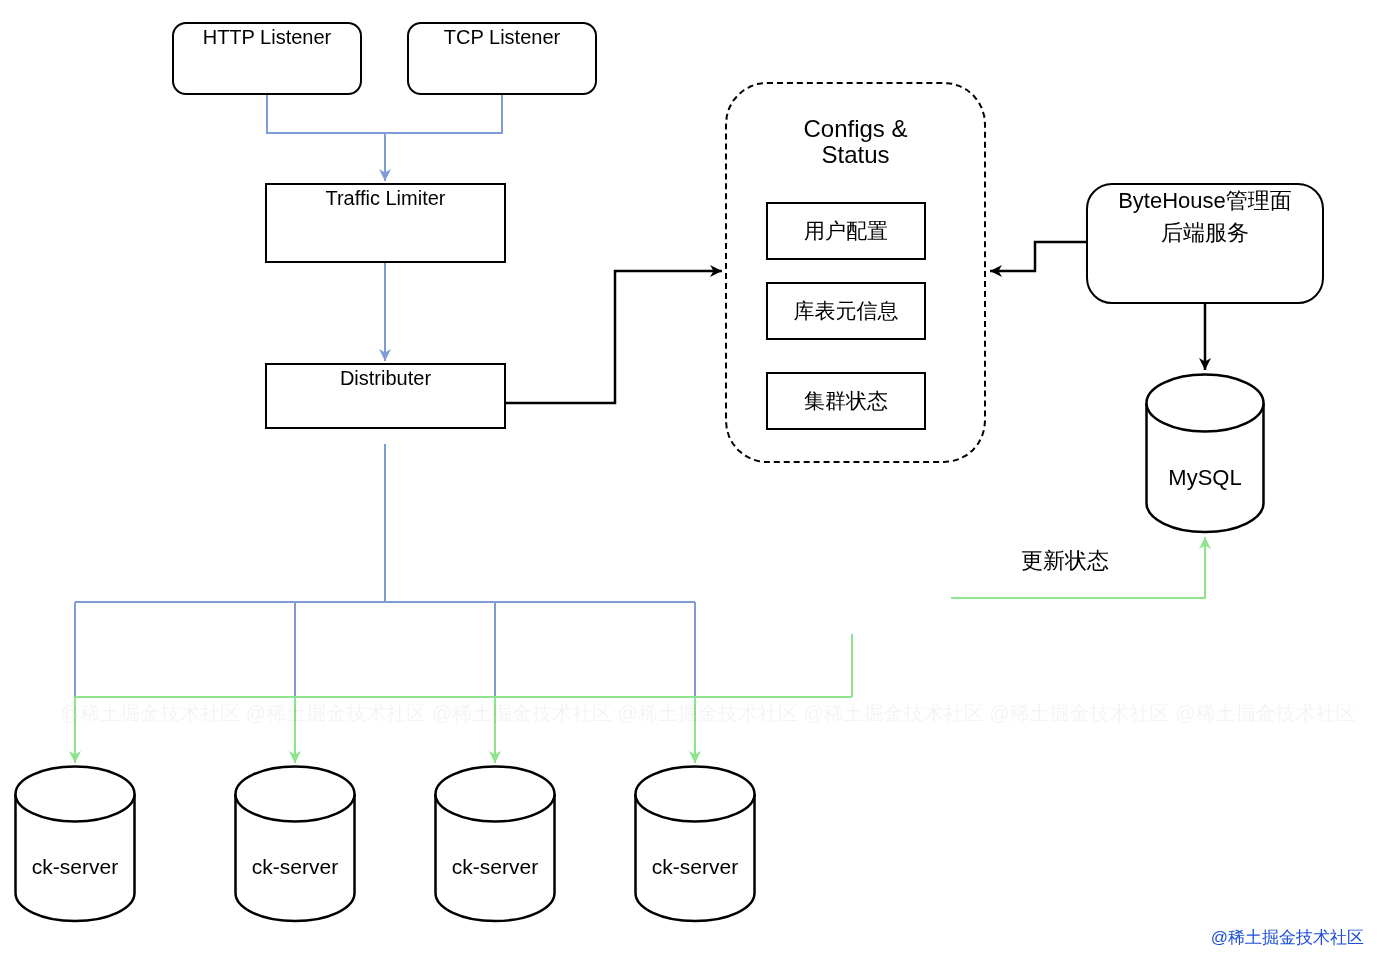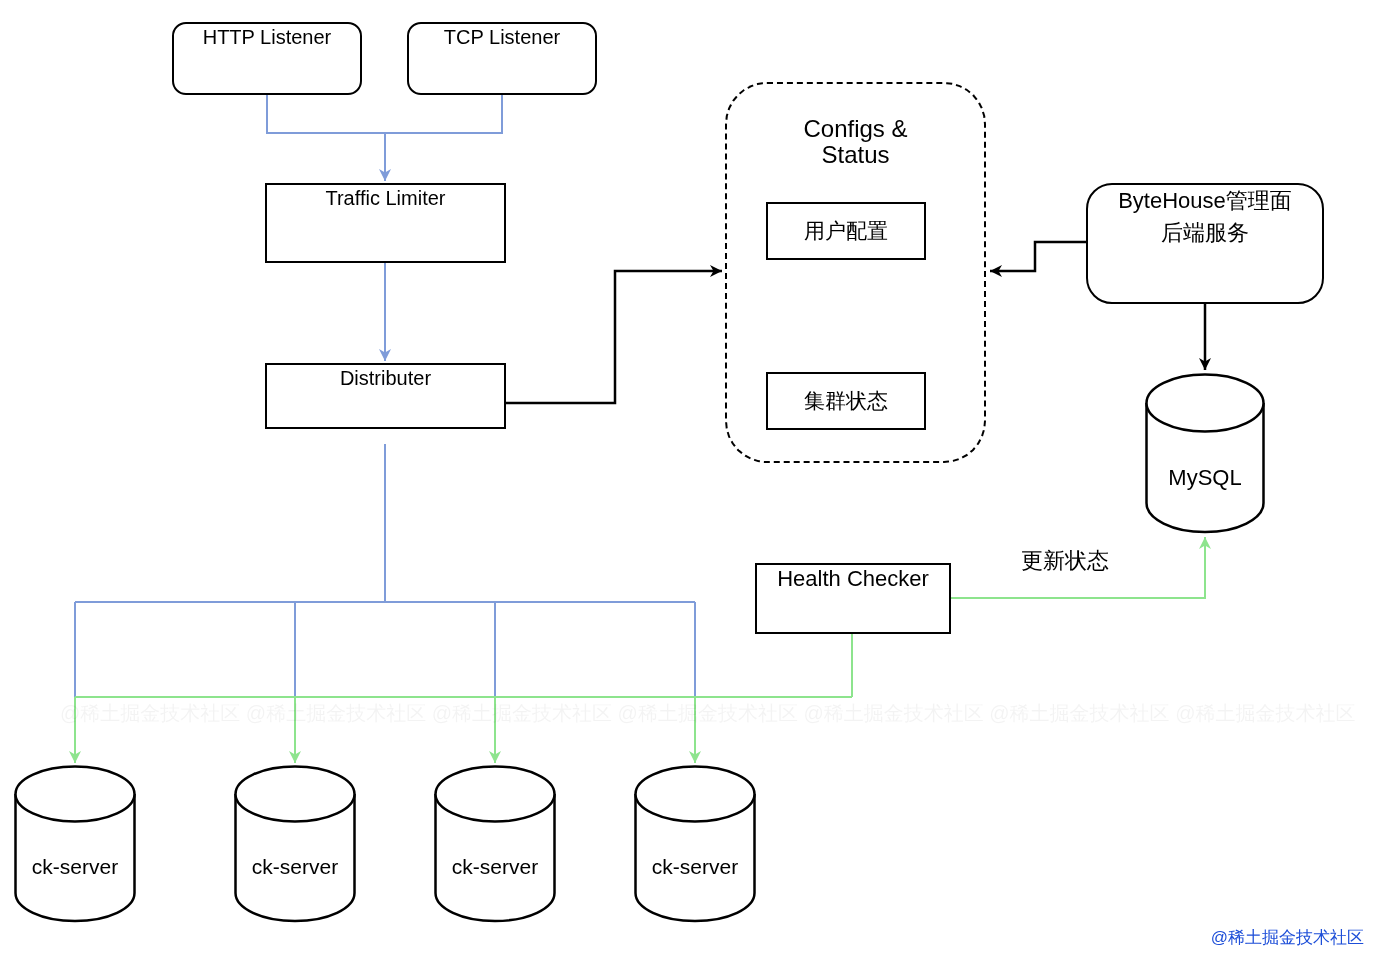--- a/index.html
+++ b/index.html
@@ -99,41 +99,41 @@
   <div class="node" style="left:265px;top:363px;width:241px;height:66px;">
     <span>Distributer</span>
   </div>
 
   <div class="dashed-group" style="left:725px;top:82px;width:261px;height:381px;">
     <div class="group-title">Configs &amp;
 Status</div>
     <div class="group-item" style="top:118px;">
       <span>用户配置</span>
     </div>
+    <div class="group-item" style="top:198px;">
+      <span>库表元信息</span>
+    </div>
     <div class="group-item" style="top:288px;">
       <span>集群状态</span>
     </div>
   </div>
 
   <div class="node bigrounded" style="left:1086px;top:183px;width:238px;height:121px;">
     <span>ByteHouse管理面
 后端服务</span>
   </div>
 
   <div class="cylinder" style="left:1145px;top:373px;width:120px;height:161px;">
     <svg width="120" height="161" viewBox="0 0 120 161">
       <path d="M1.5,30 V130 A58.5,29 0 0 0 118.5,130 V30" fill="#fff" stroke="#000" stroke-width="2.5"></path>
       <ellipse cx="60" cy="30" rx="58.5" ry="28.5" fill="#fff" stroke="#000" stroke-width="2.5"></ellipse>
     </svg>
     <div class="cyl-label" style="font-size:22px;">MySQL</div>
   </div>
 
-  <div class="node hc" style="left:755px;top:563px;width:196px;height:71px;">
-    <span>Health Checker</span>
-  </div>
 
   <div class="edge-label" style="left:1000px;top:546px;width:130px;">更新状态</div>
 
   <div class="cylinder" style="left:14px;top:765px;width:122px;height:158px;">
     <svg width="122" height="158" viewBox="0 0 122 158">
       <path d="M1.5,29 V128 A59.5,28 0 0 0 120.5,128 V29" fill="#fff" stroke="#000" stroke-width="2.5"></path>
       <ellipse cx="61" cy="29" rx="59.5" ry="27.5" fill="#fff" stroke="#000" stroke-width="2.5"></ellipse>
     </svg>
     <div class="cyl-label">ck-server</div>
   </div>

